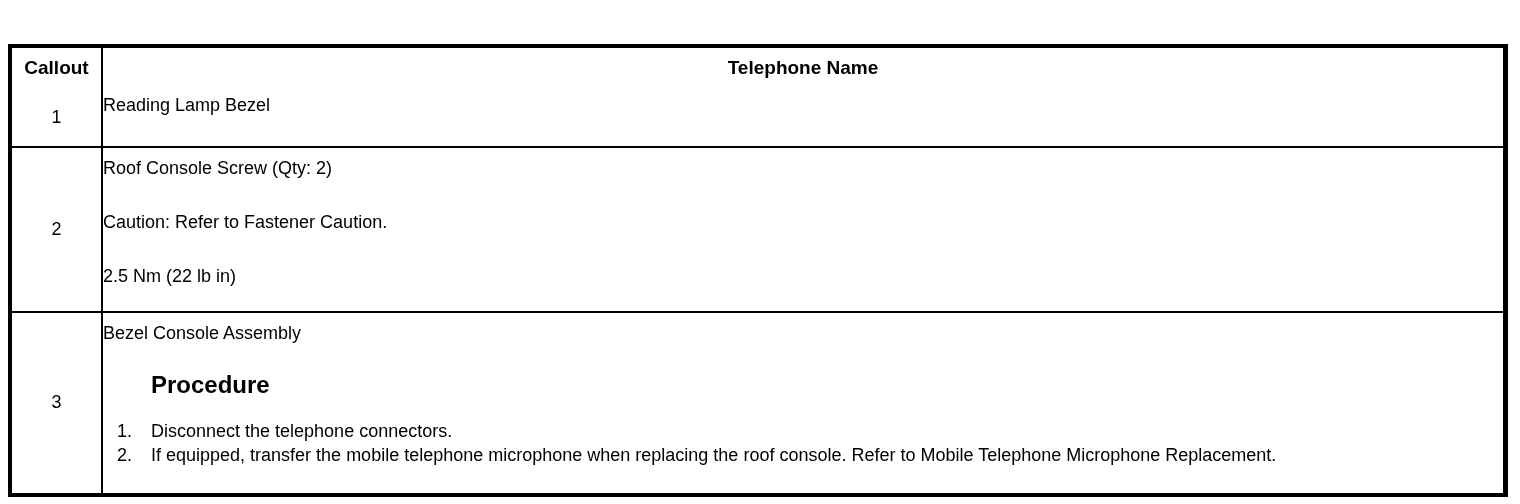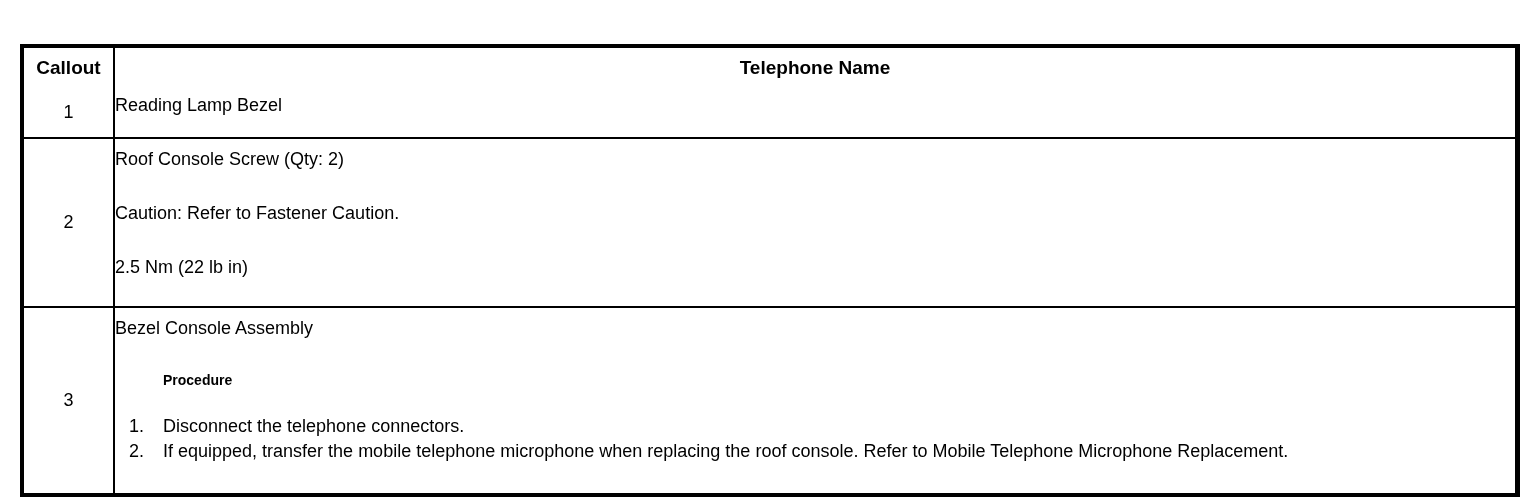--- a/index.html
+++ b/index.html
@@ -28,21 +28,21 @@
     font-size: 19px;
     font-weight: bold;
     letter-spacing: 0.1px;
     line-height: 28px;
     padding-top: 4px;
     margin: 0 0 12px 0;
   }
 
   .table-wrap {
     position: absolute;
-    left: 20px;
+    left: 8px;
     top: 44px;
     width: 1500px;
     height: 453px;
     box-sizing: border-box;
     border: 4px solid #000000;
     border-right-width: 5px;
     background: #ffffff;
   }
 
   table.parts-table {
@@ -97,41 +97,41 @@
 
   .cell-component {
     padding: 6px 8px 8px 10px;
   }
 
   .row-1 .cell-callout,
   .row-1 .cell-component { height: 40px; }
 
   .row-1 .cell-component {
     padding-top: 5px;
-    padding-bottom: 4px;
+    padding-bottom: 13px;
   }
 
   .row-2 .cell-component { padding-top: 8px; }
   .row-3 .cell-component { padding-top: 8px; }
 
   .line {
     font-size: 18px;
     line-height: 24px;
     margin: 0;
   }
 
   .line + .line {
     margin-top: 30px;
   }
 
   .strong { font-weight: normal; }
 
   .proc-heading {
     font-weight: bold;
-    font-size: 14px;
+    font-size: 24px;
     line-height: 24px;
     margin: 28px 0 0 48px;
   }
 
   ol.proc-list {
     margin: 22px 0 0 0;
     padding: 0;
     list-style: none;
     counter-reset: step;
   }

